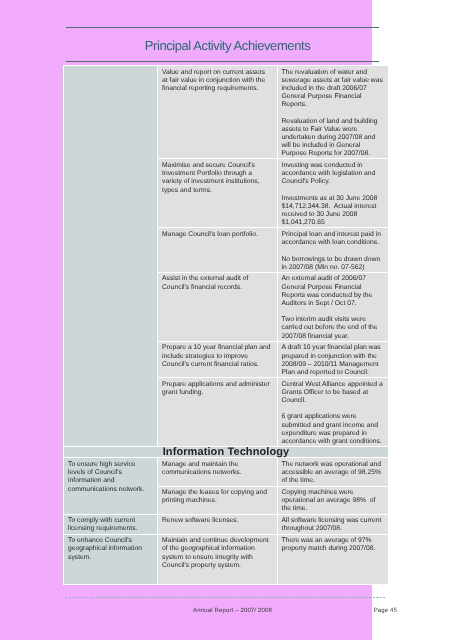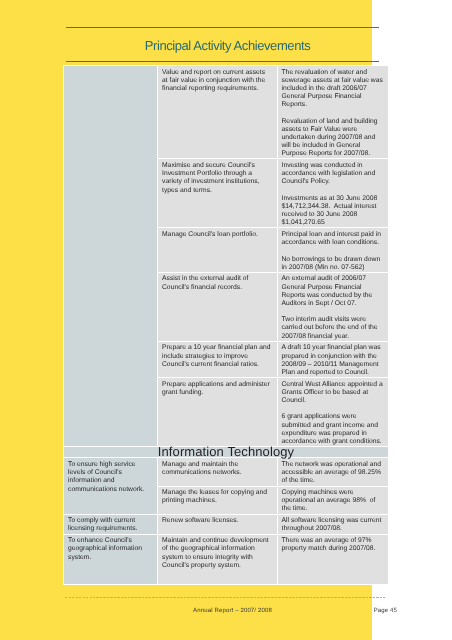--- a/index.html
+++ b/index.html
@@ -1,33 +1,33 @@
 <!DOCTYPE html>
 <html><head>
 <meta charset="utf-8">
 <style>
   html,body{margin:0;padding:0;}
   body{width:452px;height:640px;background:#ffffff;font-family:"Liberation Sans",sans-serif;overflow:hidden;
     -webkit-font-smoothing:antialiased;text-rendering:geometricPrecision;}
-  .page{position:relative;width:372px;height:640px;background:#fde047;}
+  .page{position:relative;width:372px;height:640px;background:#f0abfc;}
   .rule{position:absolute;background:#516d6e;height:1px;}
   .rule-top{left:66px;top:27px;width:313px;}
   .rule-under{left:66px;top:61px;width:313px;}
   .title{position:absolute;left:71px;top:37.5px;width:313px;text-align:center;color:#296a70;font-size:13px;letter-spacing:-0.42px;}
 
   table.main{position:absolute;left:63px;top:65px;border-collapse:collapse;width:325px;table-layout:fixed;}
   table.main td{vertical-align:top;font-size:6.75px;line-height:8.17px;color:#231f20;
     padding:2.6px 4px 0px 4px;border:0.55px solid #ffffff;}
   col.k1{width:94px;}
   col.k2{width:119.5px;}
   col.k3{width:111.5px;}
   table.main td.c1{background:#cdd7da;}
   table.main td.c2{background:#e0e0e0;padding-right:5.5px;}
   table.main td.c3{background:#e0e0e0;padding-right:2px;}
-  table.main td.hdr{background:#cdd7da;text-align:center;font-weight:normal;font-size:13px;padding:0.8px 4px 1.4px 4px;letter-spacing:0.1px;}
+  table.main td.hdr{background:#cdd7da;text-align:center;font-weight:bold;font-size:11px;padding:0.8px 4px 1.4px 4px;letter-spacing:0.1px;}
   .p{margin:0;white-space:pre-wrap;}
   .gap{height:8.17px;}
   tr.lastrow td{height:47px;}
 
   .footrule{position:absolute;left:65px;top:597px;width:320px;height:1px;
     background:repeating-linear-gradient(to right,#9bb4bb 0 2.1px,rgba(255,255,255,0) 2.1px 3.5px);}
   .foot{position:absolute;top:608px;font-size:6.05px;color:#3a3a3a;letter-spacing:0.12px;}
   .foot-c{left:76px;width:313px;text-align:center;}
   .foot-r{left:66px;width:331px;text-align:right;}
 </style>

